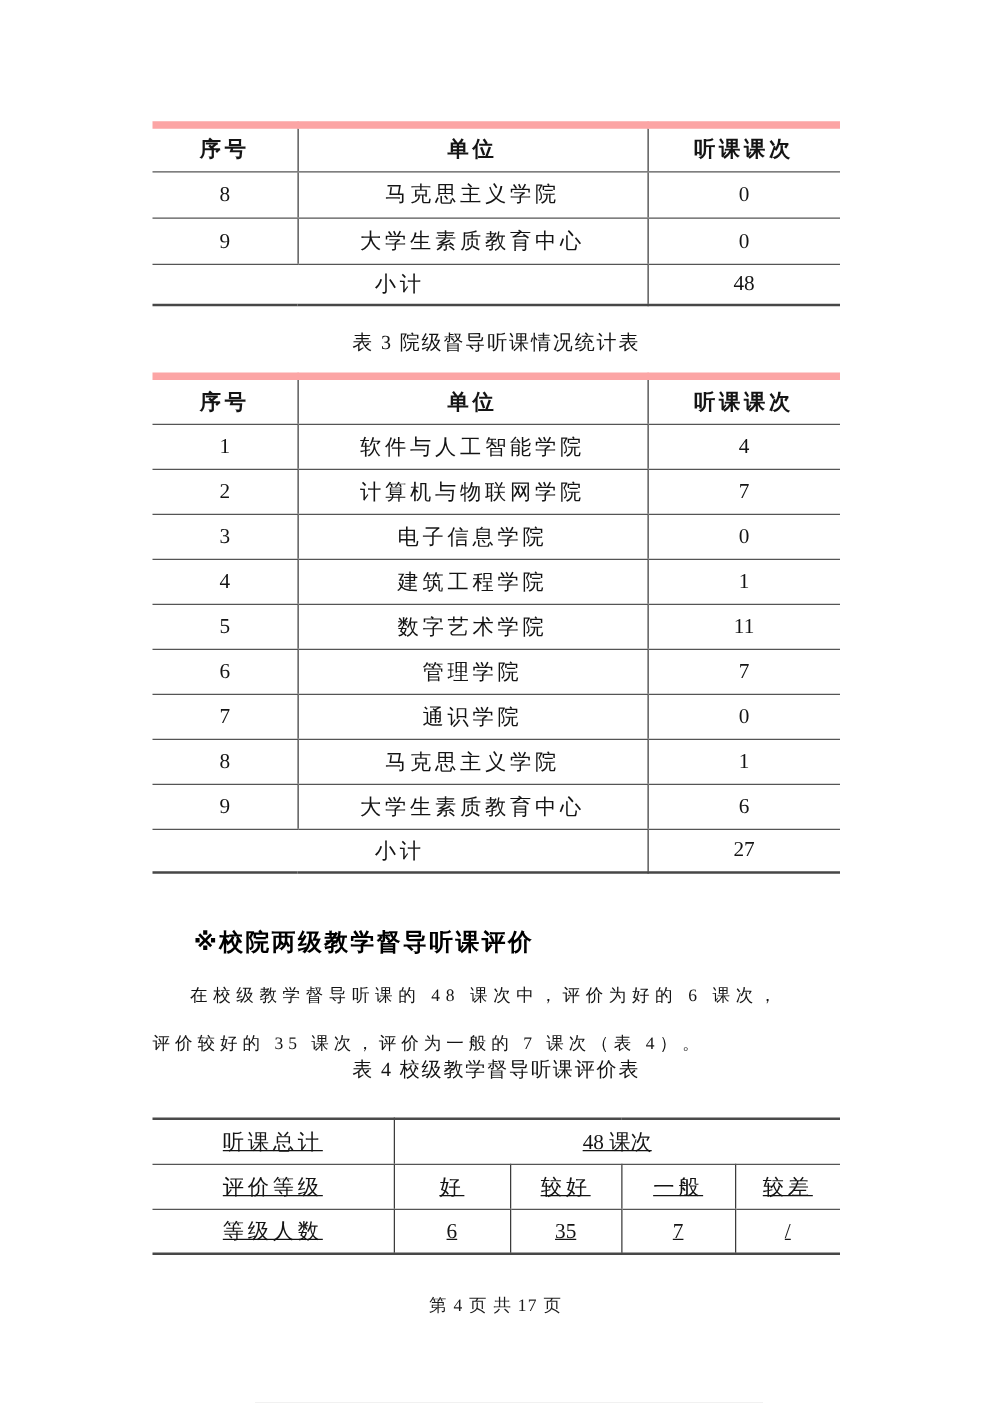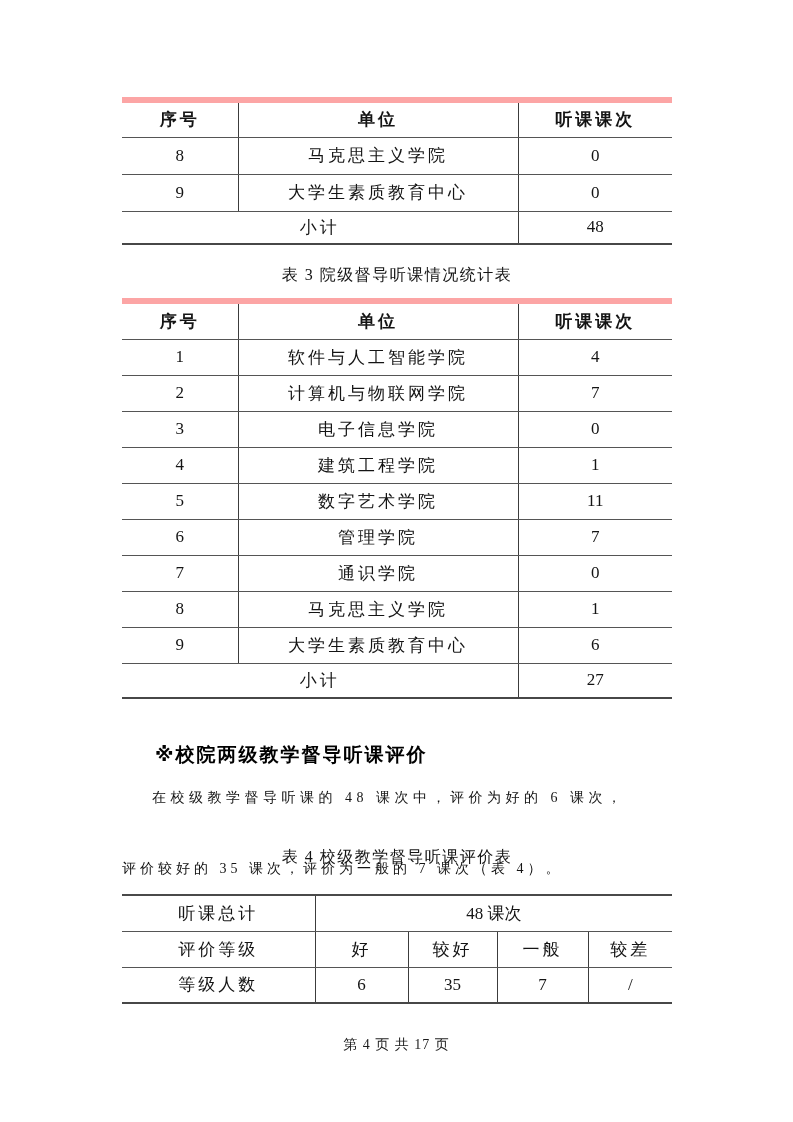--- a/index.html
+++ b/index.html
@@ -34,27 +34,27 @@
   .section-heading {
     position:absolute; left:155px; top:742px;
     font-family:"Liberation Sans","DejaVu Sans",sans-serif;
     font-weight:bold; font-size:19px; letter-spacing:2px; line-height:26px;
     color:#000000;
   }
   .para-line {
     position:absolute; font-size:14px; line-height:24px; white-space:nowrap;
   }
   #para-line1 { top:786px; left:152px; letter-spacing:4.5px; }
-  #para-line2 { top:824px; left:122px; letter-spacing:4px;margin-top:33px; }
+  #para-line2 { top:824px; left:122px; letter-spacing:4px; }
 
   
   #t4 {
     position:absolute; left:122px; top:894px; width:550px;
     border-collapse:collapse; table-layout:fixed;
-    border-top:2px solid #4a4a4a; border-bottom:2px solid #474747;
+    border-top:2px solid #4a4a4a; border-bottom:2px solid #474747;text-decoration:underline;
   }
   #t4 td {
     padding:0; text-align:center; vertical-align:middle;
     font-size:17px; border-bottom:1.5px solid #555555;
   }
   #t4 tr:last-child td { border-bottom:none; }
 
   .page-footer {
     position:absolute; left:0; top:1036px; width:793px; text-align:center;
     font-size:14px; letter-spacing:1px; color:#1c1c1c;

